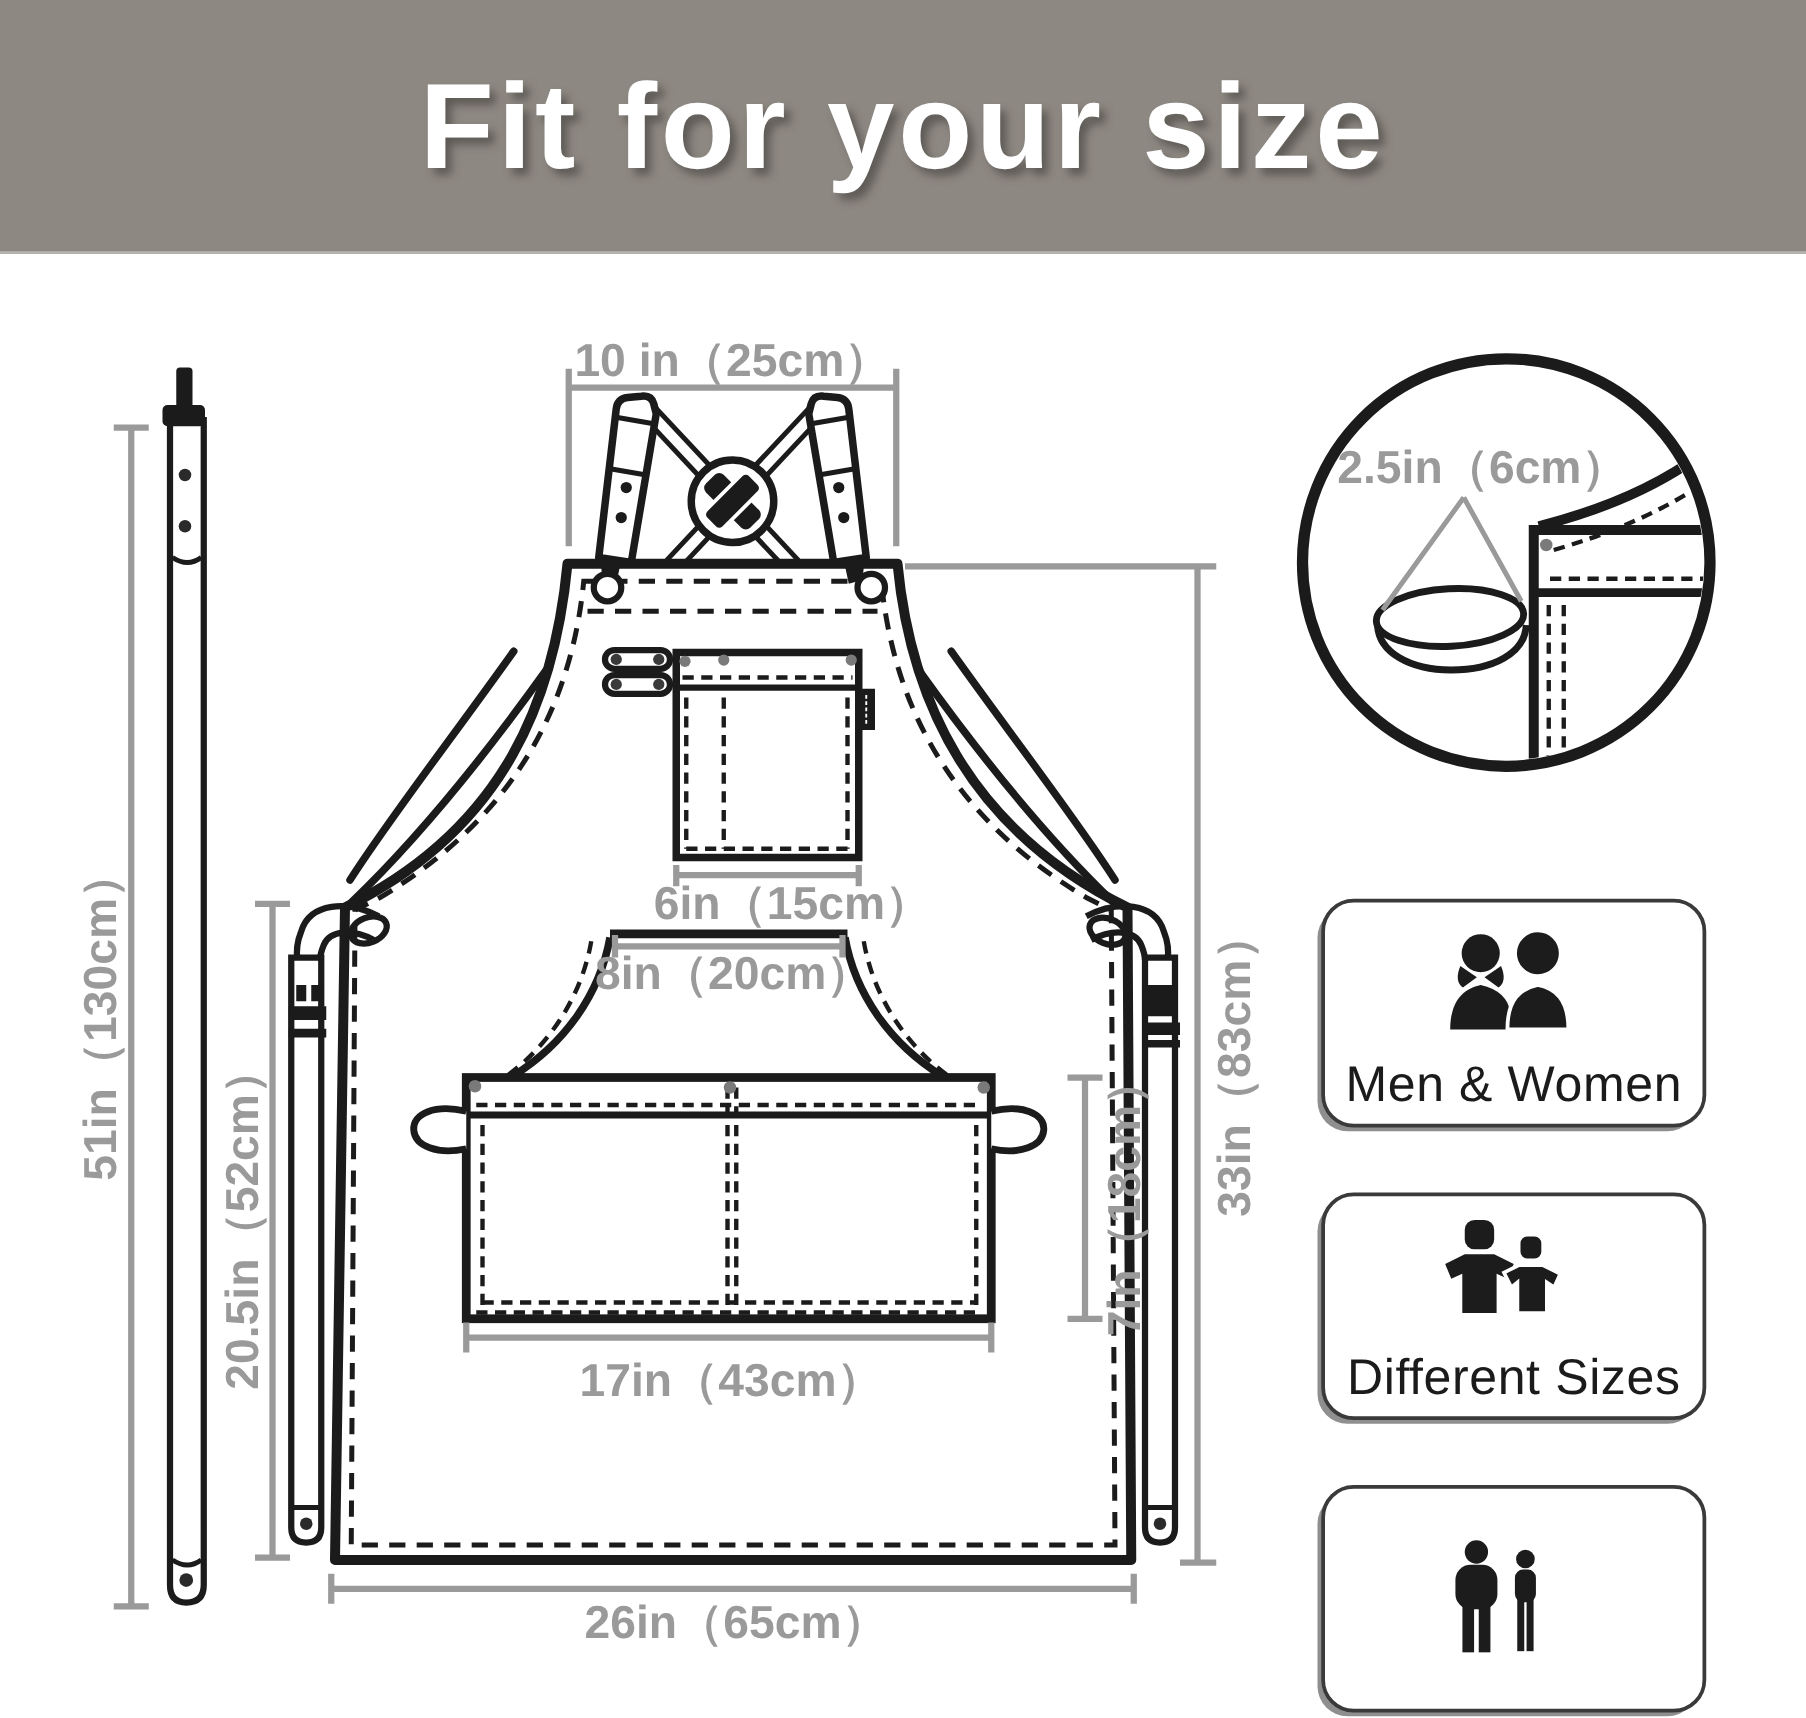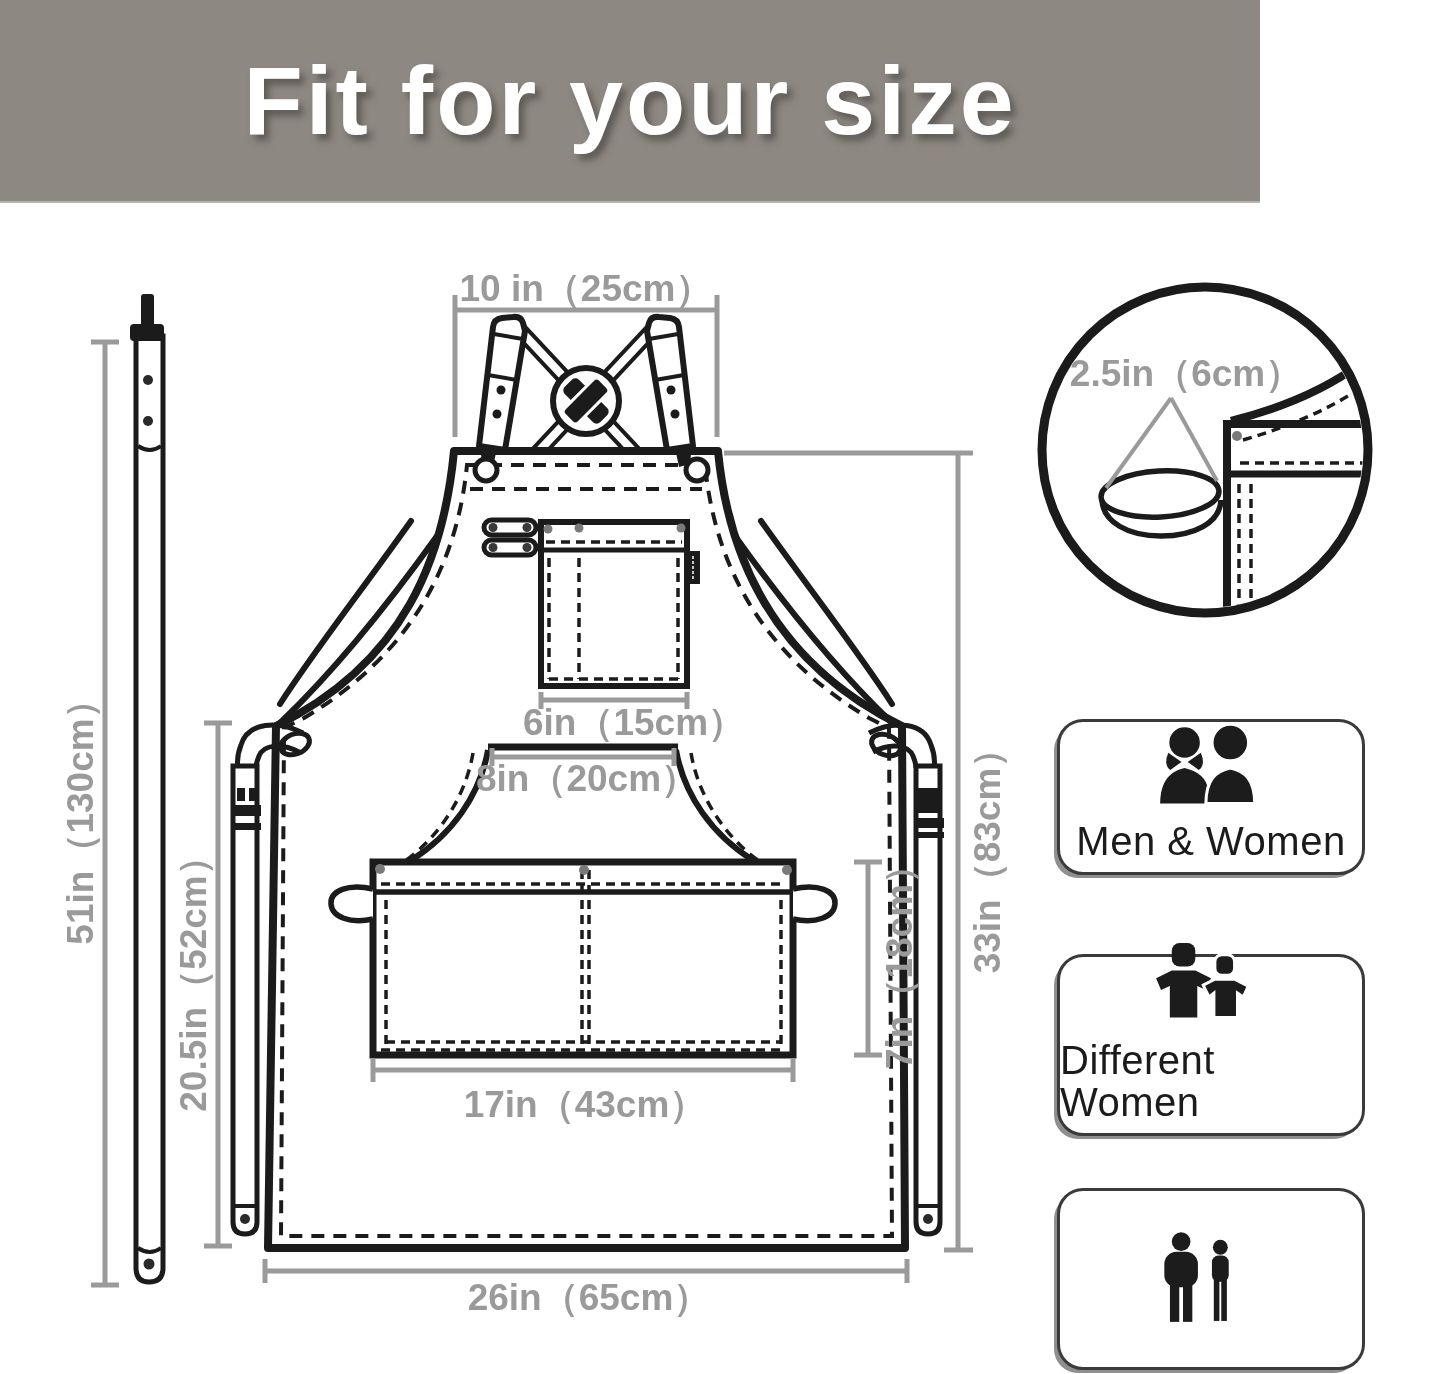--- a/index.html
+++ b/index.html
@@ -1,25 +1,25 @@
 <!DOCTYPE html>
 <html><head>
 <meta charset="utf-8">
 <style>
   html,body{margin:0;padding:0;background:#ffffff;}
   .page{position:relative;width:1445px;height:1374px;background:#ffffff;overflow:hidden;
         font-family:"Liberation Sans","DejaVu Sans",sans-serif;}
-  .banner{position:absolute;left:0;top:0;width:1260px;height:201px;background:#8e8882;
+  .banner{position:absolute;left:0;top:0;width:1445px;height:201px;background:#8e8882;
           border-bottom:2px solid #b7b4b0;display:flex;align-items:center;justify-content:center;}
   .banner h1{margin:0;font-size:97px;font-weight:bold;color:#ffffff;letter-spacing:3px;
              text-shadow:5px 6px 7px rgba(55,52,50,0.55);}
   .diagram-svg{position:absolute;left:0;top:0;width:1445px;height:1374px;}
   .dimtxt{font-family:"Liberation Sans","DejaVu Sans",sans-serif;font-size:37px;font-weight:bold;
           fill:#9a9a9a;}
-  .badge{position:absolute;left:1057px;width:308px;height:156px;background:#ffffff;
+  .badge{position:absolute;left:1057px;width:308px;height:183px;background:#ffffff;
          border:3px solid #3a3a3a;border-radius:26px;box-shadow:-5px 5px 0 -2px #8f8f8f;
          display:flex;flex-direction:column;align-items:center;justify-content:flex-end;
          box-sizing:border-box;padding-bottom:10px;}
   .badge .icon{flex:1;display:flex;align-items:center;justify-content:center;padding-top:8px;}
   .badge .label{font-size:40px;color:#1b1b1b;letter-spacing:0.5px;line-height:1.05;}
 </style>
 </head>
 <body>
 
 <div class="page">
@@ -237,21 +237,21 @@
 
   <div class="badge" style="top:954px;height:182px;">
     <div class="icon">
       <svg width="118" height="98" viewBox="0 0 120 100">
         <rect x="20" y="2" width="24" height="24" rx="8" fill="#1c1c1c"></rect>
         <path d="M 4 38 L 20 30 L 44 30 L 60 38 L 55 50 L 46 46 L 46 78 L 18 78 L 18 46 L 9 50 Z" fill="#1c1c1c"></path>
         <rect x="64" y="14" width="20" height="21" rx="7" fill="#1c1c1c" stroke="#ffffff" stroke-width="3"></rect>
         <path d="M 52 45 L 64 39 L 84 39 L 98 46 L 93 57 L 87 53 L 87 78 L 63 78 L 63 53 L 58 57 Z" fill="#1c1c1c" stroke="#ffffff" stroke-width="3"></path>
       </svg>
     </div>
-    <div class="label">Different Women</div>
+    <div class="label">Different Sizes</div>
   </div>
 
   <div class="badge" style="top:1188px;height:182px;">
     <div class="icon">
       <svg width="112" height="100" viewBox="0 0 120 100">
         <circle cx="28" cy="11" r="10" fill="#1c1c1c"></circle>
         <rect x="10" y="22" width="36" height="38" rx="13" fill="#1c1c1c"></rect>
         <rect x="16" y="55" width="10" height="42" fill="#1c1c1c"></rect>
         <rect x="30" y="55" width="10" height="42" fill="#1c1c1c"></rect>
         <circle cx="70" cy="17" r="8" fill="#1c1c1c"></circle>

